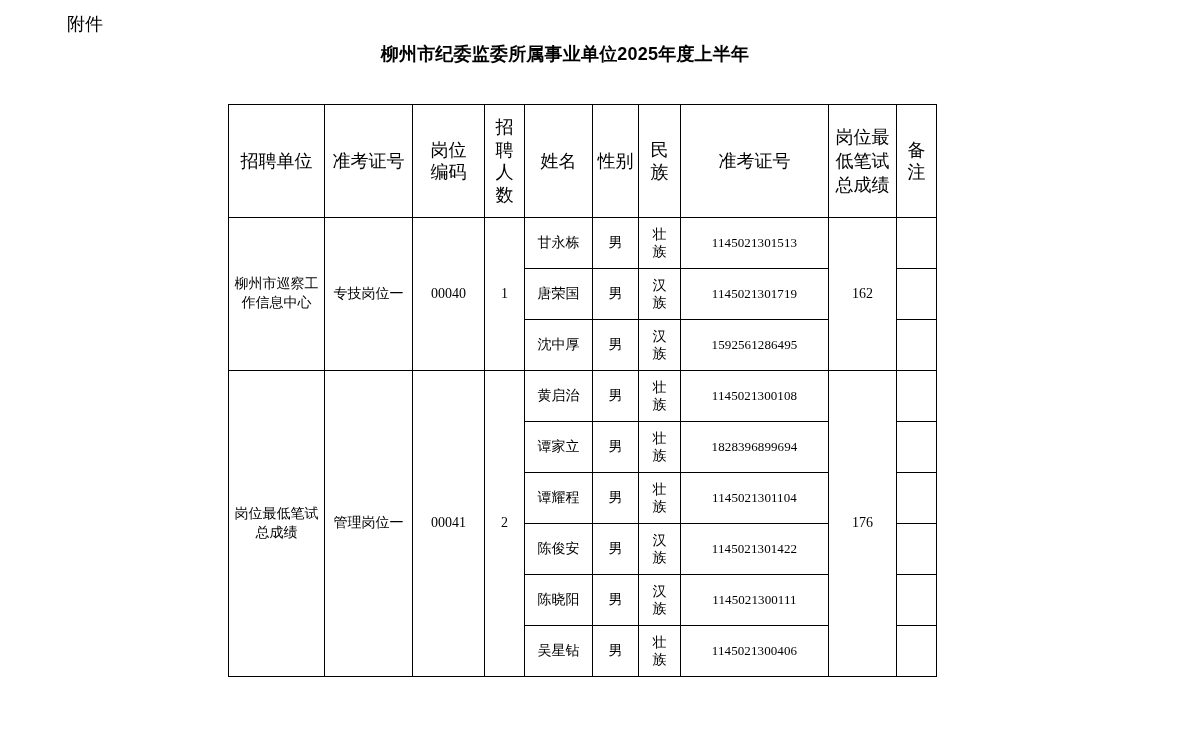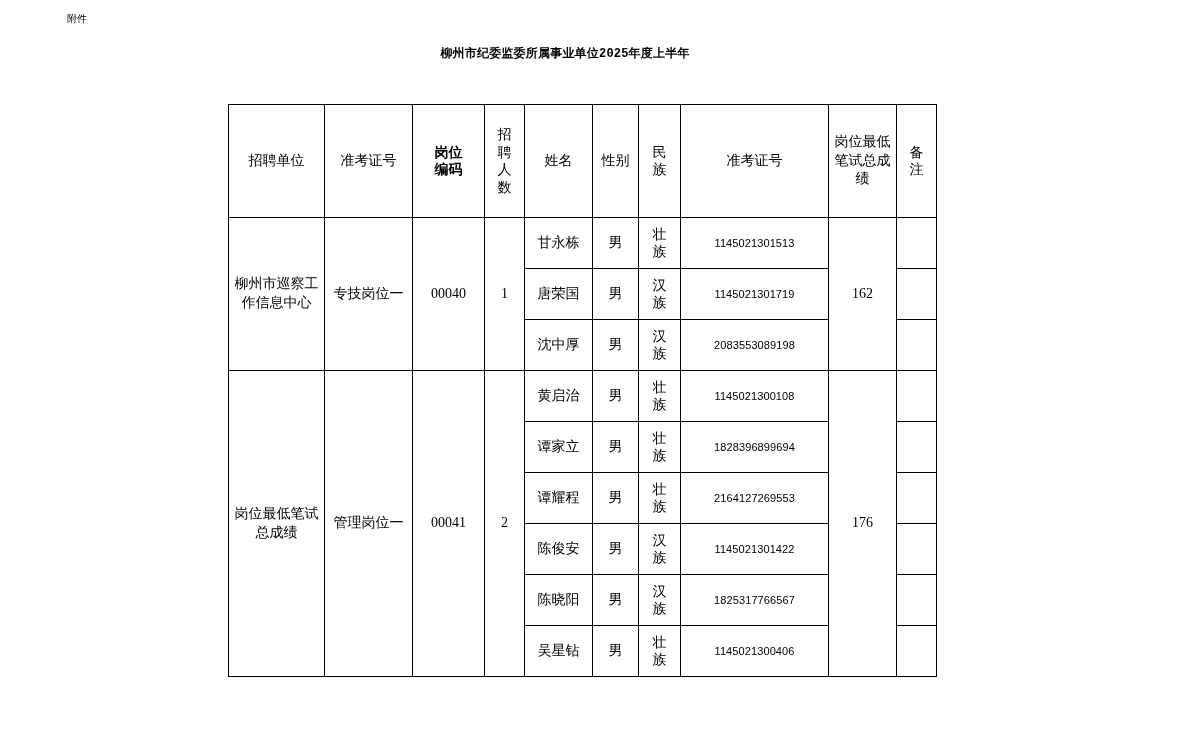--- a/index.html
+++ b/index.html
@@ -17,37 +17,37 @@
   }
   .page {
     position: relative;
     width: 1187px;
     height: 732px;
   }
   .attach-label {
     position: absolute;
     left: 22px;
     top: 14px;
-    font-size: 10px;
+    font-size: 18px;
     line-height: 1.2;
-    font-family: Liberation Mono, monospace;
+    font-family: Liberation Serif, serif;
     padding-left: 45px;
   }
   .title-block {
     position: absolute;
     left: 228px;
     top: 40px;
     width: 674px;
     text-align: center;
   }
   .title-line {
-    font-size: 12px;
+    font-size: 18px;
     font-weight: bold;
     line-height: 28px;
-    font-family: Liberation Mono, monospace;
+    font-family: Liberation Sans, sans-serif;
     letter-spacing: 0.2px;
   }
   table.main {
     position: absolute;
     left: 228px;
     top: 104px;
     border-collapse: collapse;
     table-layout: fixed;
     width: 674px;
     font-size: 14px;
@@ -66,47 +66,46 @@
   .c-num     { width: 40px; }
   .c-name    { width: 68px; }
   .c-sex     { width: 46px; }
   .c-ethnic  { width: 42px; }
   .c-ticket  { width: 148px; }
   .c-score   { width: 68px; }
   .c-remark  { width: 40px; }
 
   thead td {
     height: 108px;
-    font-size: 14px;
+    font-size: 18px;
     margin-top: 24px;
   }
   .hdr-narrow {
     word-break: break-all;
   }
   tbody td {
     height: 46px;
   }
   .vert-narrow {
     display: block;
     width: 2em;
     margin: 0 auto;
     word-break: break-all;
     line-height: 1.25;
-    font-weight: bold;
   }
   .vert-1 {
     display: block;
     width: 1em;
     margin: 0 auto;
     word-break: break-all;
     line-height: 1.25;
   }
   .ticket {
-    font-family: Liberation Sans, sans-serif;
-    font-size: 11px;
+    font-family: Liberation Serif, serif;
+    font-size: 13px;
     letter-spacing: 0.1px;
   }
 </style>
 </head>
 <body>
 
 <div class="page">
 
   <div class="attach-label">附件</div>
 
@@ -173,21 +172,21 @@
           </td>
         <td class="ticket">1145021301719</td>
         <td></td>
       </tr>
       <tr>
         <td>沈中厚</td>
         <td>男</td>
         <td>
             <span class="vert-1">汉族</span>
           </td>
-        <td class="ticket">2083553089198</td>
+        <td class="ticket">1592561286495</td>
         <td></td>
       </tr>
 
       <tr>
         <td rowspan="6">岗位最低笔试总成绩</td>
         <td rowspan="6">管理岗位一</td>
         <td rowspan="6">00041</td>
         <td rowspan="6">2</td>
         <td>黄启治</td>
         <td>男</td>
@@ -206,39 +205,39 @@
           </td>
         <td class="ticket">1828396899694</td>
         <td></td>
       </tr>
       <tr>
         <td>谭耀程</td>
         <td>男</td>
         <td>
             <span class="vert-1">壮族</span>
           </td>
-        <td class="ticket">2164127269553</td>
+        <td class="ticket">1145021301104</td>
         <td></td>
       </tr>
       <tr>
         <td>陈俊安</td>
         <td>男</td>
         <td>
             <span class="vert-1">汉族</span>
           </td>
         <td class="ticket">1145021301422</td>
         <td></td>
       </tr>
       <tr>
         <td>陈晓阳</td>
         <td>男</td>
         <td>
             <span class="vert-1">汉族</span>
           </td>
-        <td class="ticket">1825317766567</td>
+        <td class="ticket">1145021300111</td>
         <td></td>
       </tr>
       <tr>
         <td>吴星钻</td>
         <td>男</td>
         <td>
             <span class="vert-1">壮族</span>
           </td>
         <td class="ticket">1145021300406</td>
         <td></td>

